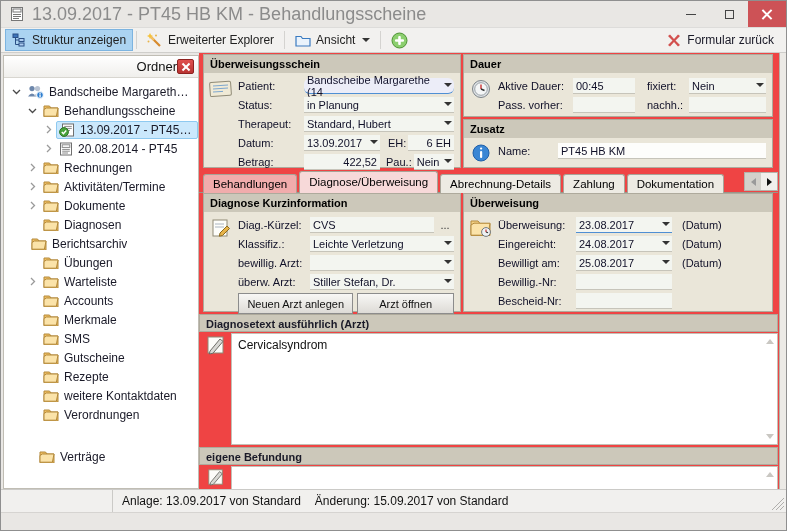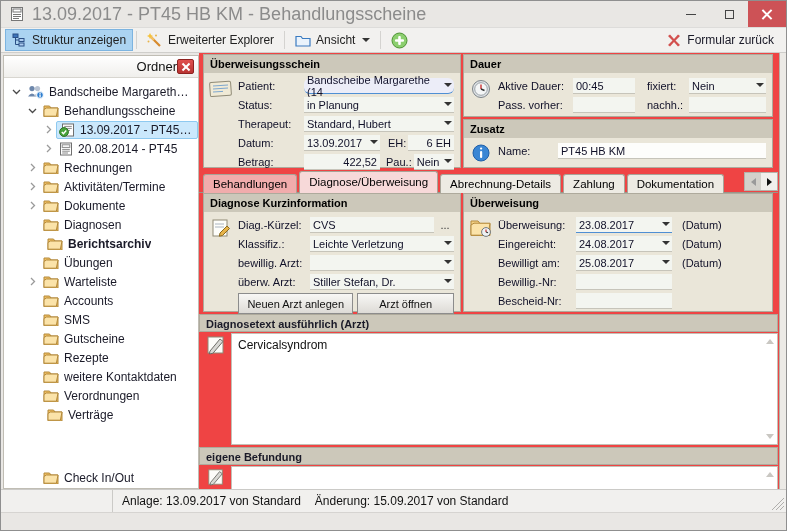--- a/index.html
+++ b/index.html
@@ -306,21 +306,21 @@
             <span class="grp">
               <span class="ti">
                 <svg width="16" height="13" viewBox="0 0 16 13">
                   <path d="M1 2 h5.5 l1.5 2 H15 v9 H1 z" fill="#f0bf63" stroke="#b3893a"></path>
                   <path d="M1 5.5 L3.4 4 H15 l-1.6 8.2 H1 z" fill="#fbe3a9" stroke="#b3893a"></path>
                 </svg>
               </span>
               <span class="tl">Diagnosen</span>
             </span>
           </div>
-          <div class="tree-row" style="padding-left: 24px; font-weight: bold;">
+          <div class="tree-row" style="padding-left: 8px;">
             <span class="tw"></span>
             <span class="grp">
               <span class="ti">
                 <svg width="16" height="13" viewBox="0 0 16 13">
                   <path d="M1 2 h5.5 l1.5 2 H15 v9 H1 z" fill="#f0bf63" stroke="#b3893a"></path>
                   <path d="M1 5.5 L3.4 4 H15 l-1.6 8.2 H1 z" fill="#fbe3a9" stroke="#b3893a"></path>
                 </svg>
               </span>
               <span class="tl">Berichtsarchiv</span>
             </span>
@@ -367,20 +367,32 @@
           </div>
           <div class="tree-row" style="padding-left: 20px;">
             <span class="tw"></span>
             <span class="grp">
               <span class="ti">
                 <svg width="16" height="13" viewBox="0 0 16 13">
                   <path d="M1 2 h5.5 l1.5 2 H15 v9 H1 z" fill="#f0bf63" stroke="#b3893a"></path>
                   <path d="M1 5.5 L3.4 4 H15 l-1.6 8.2 H1 z" fill="#fbe3a9" stroke="#b3893a"></path>
                 </svg>
               </span>
+              <span class="tl">Merkmale</span>
+            </span>
+          </div>
+          <div class="tree-row" style="padding-left: 20px;">
+            <span class="tw"></span>
+            <span class="grp">
+              <span class="ti">
+                <svg width="16" height="13" viewBox="0 0 16 13">
+                  <path d="M1 2 h5.5 l1.5 2 H15 v9 H1 z" fill="#f0bf63" stroke="#b3893a"></path>
+                  <path d="M1 5.5 L3.4 4 H15 l-1.6 8.2 H1 z" fill="#fbe3a9" stroke="#b3893a"></path>
+                </svg>
+              </span>
               <span class="tl">SMS</span>
             </span>
           </div>
           <div class="tree-row" style="padding-left: 20px;">
             <span class="tw"></span>
             <span class="grp">
               <span class="ti">
                 <svg width="16" height="13" viewBox="0 0 16 13">
                   <path d="M1 2 h5.5 l1.5 2 H15 v9 H1 z" fill="#f0bf63" stroke="#b3893a"></path>
                   <path d="M1 5.5 L3.4 4 H15 l-1.6 8.2 H1 z" fill="#fbe3a9" stroke="#b3893a"></path>
@@ -418,21 +430,21 @@
             <span class="grp">
               <span class="ti">
                 <svg width="16" height="13" viewBox="0 0 16 13">
                   <path d="M1 2 h5.5 l1.5 2 H15 v9 H1 z" fill="#f0bf63" stroke="#b3893a"></path>
                   <path d="M1 5.5 L3.4 4 H15 l-1.6 8.2 H1 z" fill="#fbe3a9" stroke="#b3893a"></path>
                 </svg>
               </span>
               <span class="tl">Verordnungen</span>
             </span>
           </div>
-          <div class="tree-row" style="padding-left: 24px;">
+          <div class="tree-row" style="padding-left: 16px; margin-top: 23px;">
             <span class="tw"></span>
             <span class="grp">
               <span class="ti">
                 <svg width="16" height="13" viewBox="0 0 16 13">
                   <path d="M1 2 h5.5 l1.5 2 H15 v9 H1 z" fill="#f0bf63" stroke="#b3893a"></path>
                   <path d="M1 5.5 L3.4 4 H15 l-1.6 8.2 H1 z" fill="#fbe3a9" stroke="#b3893a"></path>
                 </svg>
               </span>
               <span class="tl">Verträge</span>
             </span>

